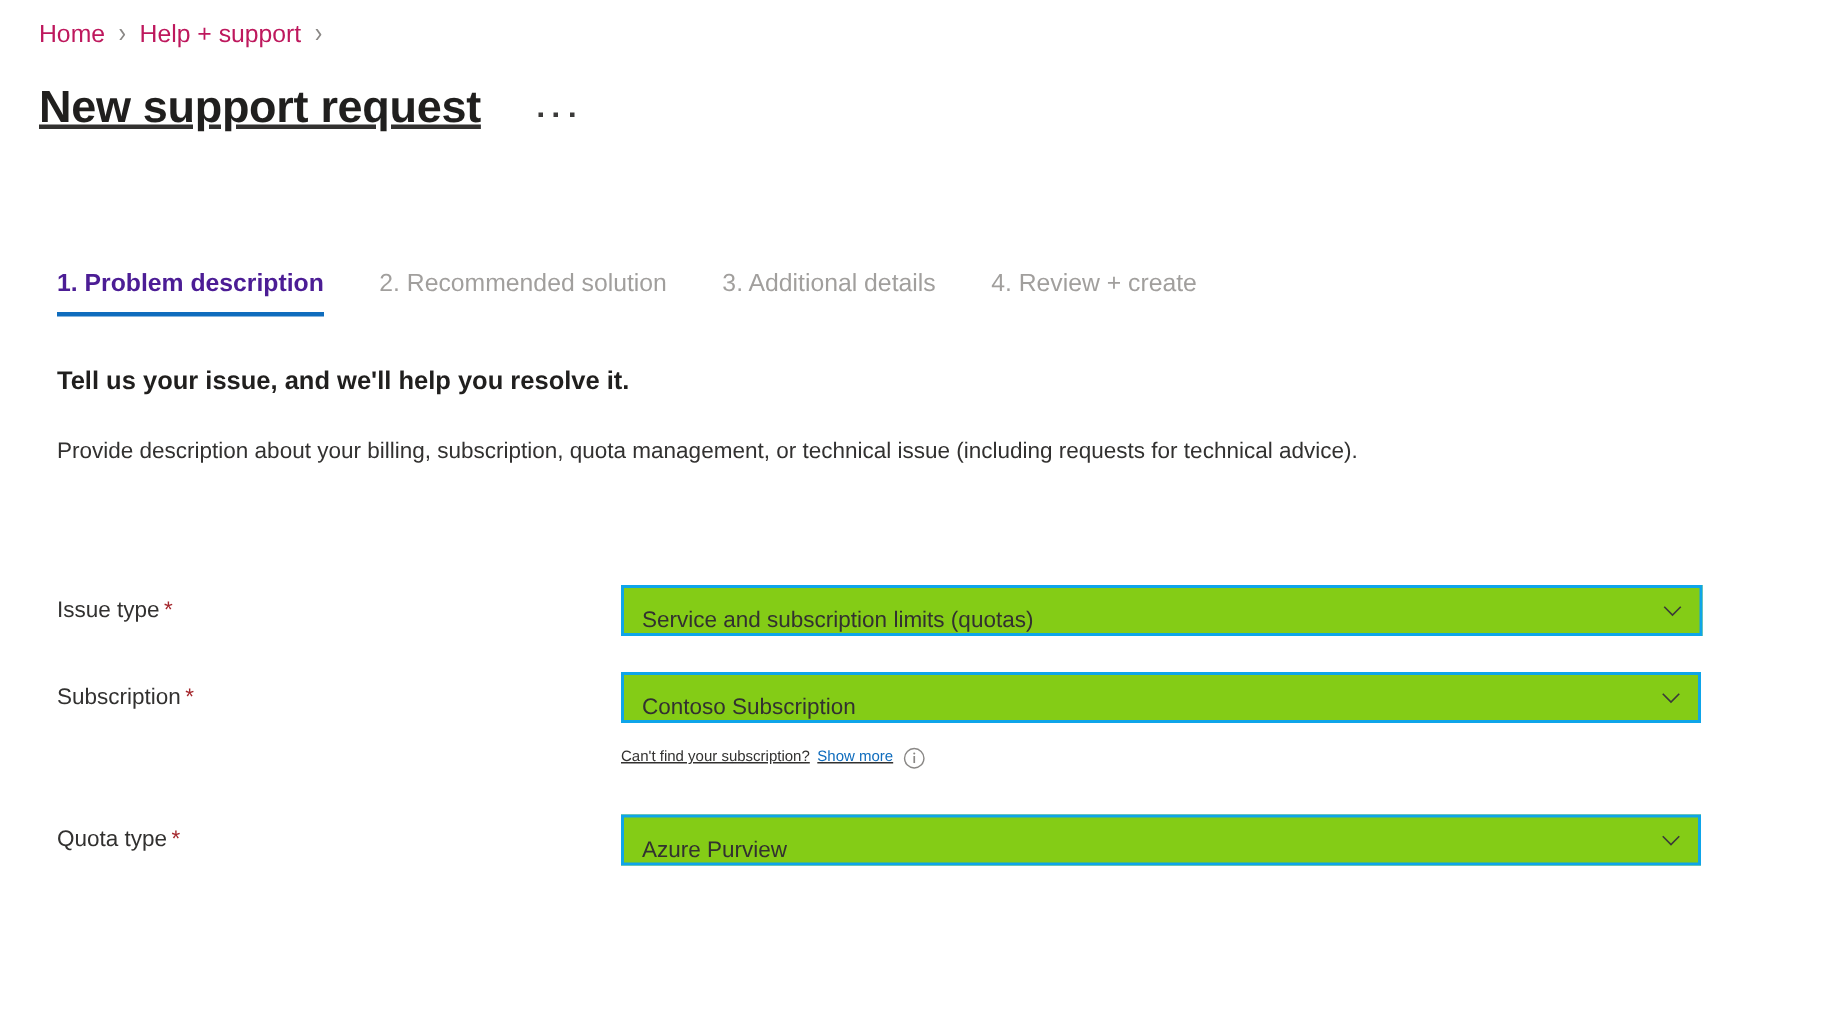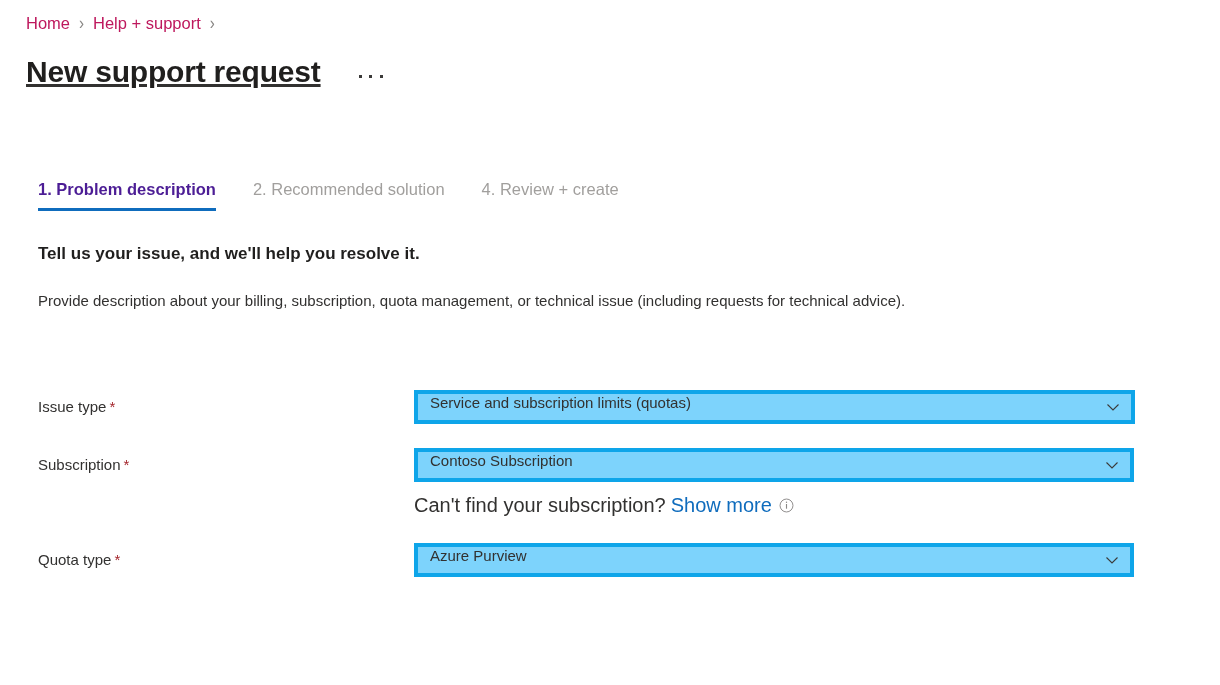--- a/index.html
+++ b/index.html
@@ -156,24 +156,24 @@
     color: #a4262c;
     margin-left: 3px;
     font-size: 15px;
   }
   .field-col {
     flex: 1 1 auto;
   }
   .dropdown {
     position: relative;
     height: 34px;
-    border: 4px solid #0ea5e9;
-    background: #7dd3fc;
-    display: flex;
-    align-items: flex-start;
+    border: 2px solid #0ea5e9;
+    background: #84cc16;
+    display: flex;
+    align-items: flex-end;
     padding: 0 34px 0 12px;
     font-size: 15px;
     color: #323130;
     cursor: pointer;
     user-select: none;
     width: 720px;
   }
   .dropdown.wide { width: 721px; }
   .dropdown-value {
     white-space: nowrap;
@@ -189,23 +189,24 @@
     height: 14px;
     pointer-events: none;
   }
   .chev svg { display: block; }
 
   
   .helper-row {
     display: flex;
     align-items: center;
     margin-top: 12px;
-    font-size: 20px;
+    font-size: 10px;
     line-height: 22px;
     color: #323130;
+    text-decoration: underline;
   }
   .helper-link {
     color: #0f6cbd;
     text-decoration: none;
     margin-left: 5px;
     cursor: pointer;
   }
   .info-icon {
     margin-left: 7px;
     width: 15px;
@@ -231,20 +232,21 @@
   <div class="ellipsis-btn" title="More">
     <span></span>
     <span></span>
     <span></span>
   </div>
 </div>
 
 <div class="tabs">
   <div class="tab active">1. Problem description</div>
   <div class="tab">2. Recommended solution</div>
+  <div class="tab">3. Additional details</div>
   <div class="tab">4. Review + create</div>
 </div>
 
 <h2 class="section-heading">Tell us your issue, and we'll help you resolve it.</h2>
 <p class="section-desc">Provide description about your billing, subscription, quota management, or technical issue (including requests for technical advice).</p>
 
 <div class="form">
 
   <div class="form-row">
     <div class="form-label">

